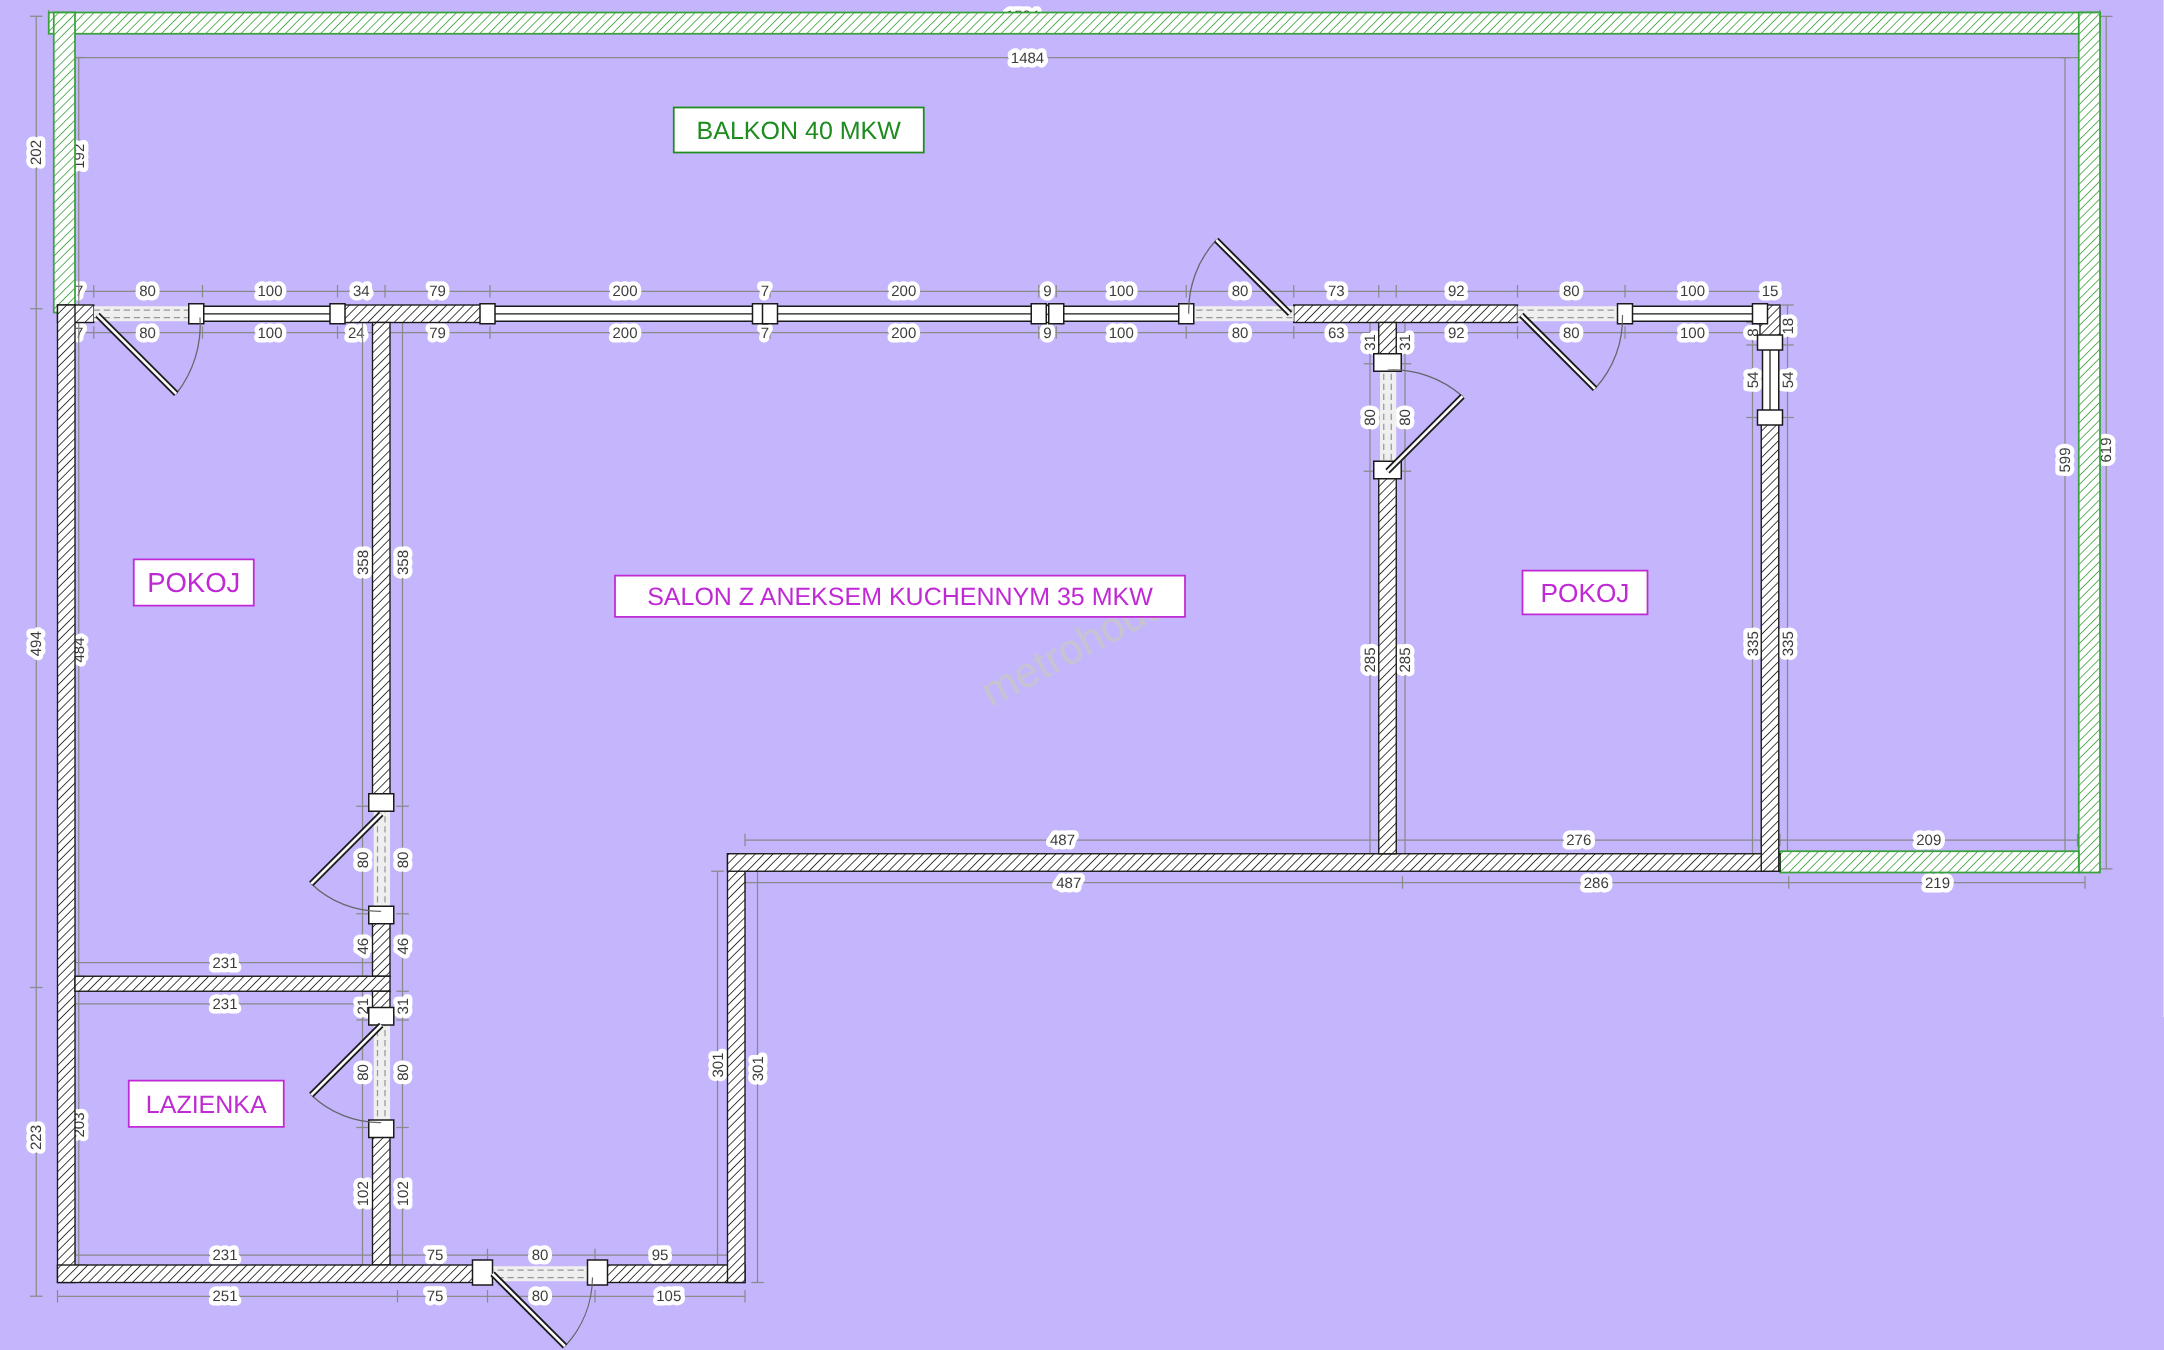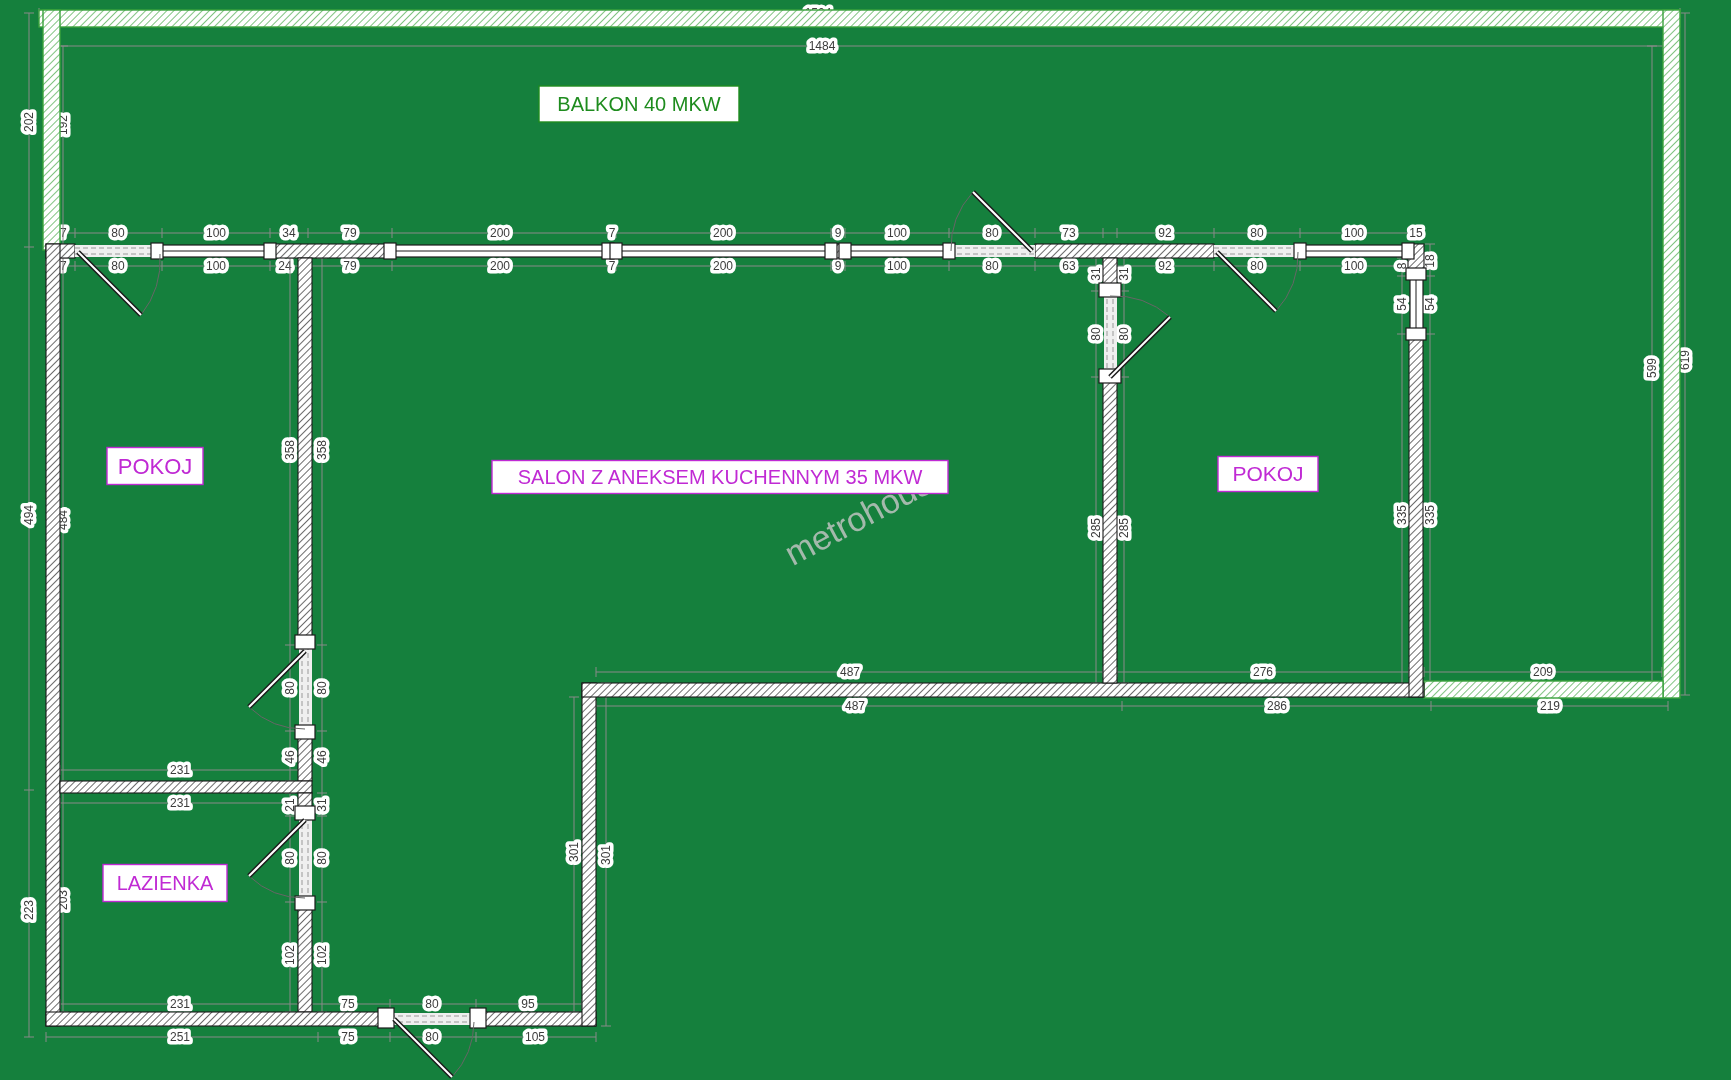--- a/index.html
+++ b/index.html
@@ -1,16 +1,16 @@
 <!DOCTYPE html>
 <html><head>
 <meta charset="utf-8">
 <style>
   html,body{margin:0;padding:0;background:#ffffff;}
-  #stage{position:relative;width:1731px;height:1080px;background:#15803d;overflow:hidden;
+  #stage{position:relative;width:1731px;height:1080px;background:#c4b5fd;overflow:hidden;
          font-family:"Liberation Sans", sans-serif;}
   svg text{font-family:"Liberation Sans", sans-serif;}
 </style>
 </head>
 <body>
 
 <div id="stage">
   
 <svg width="1731" height="1080" viewBox="0 0 1731 1080">
       <defs>

